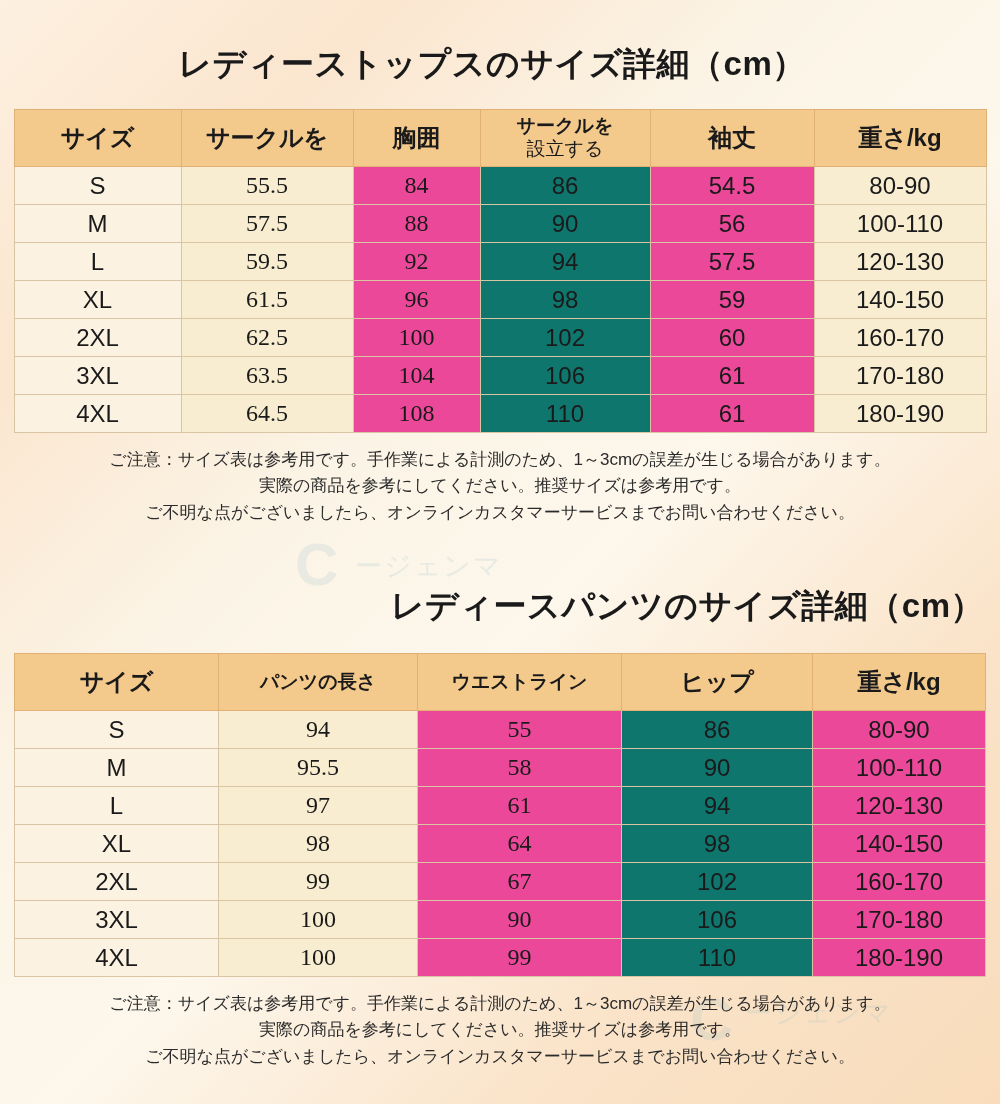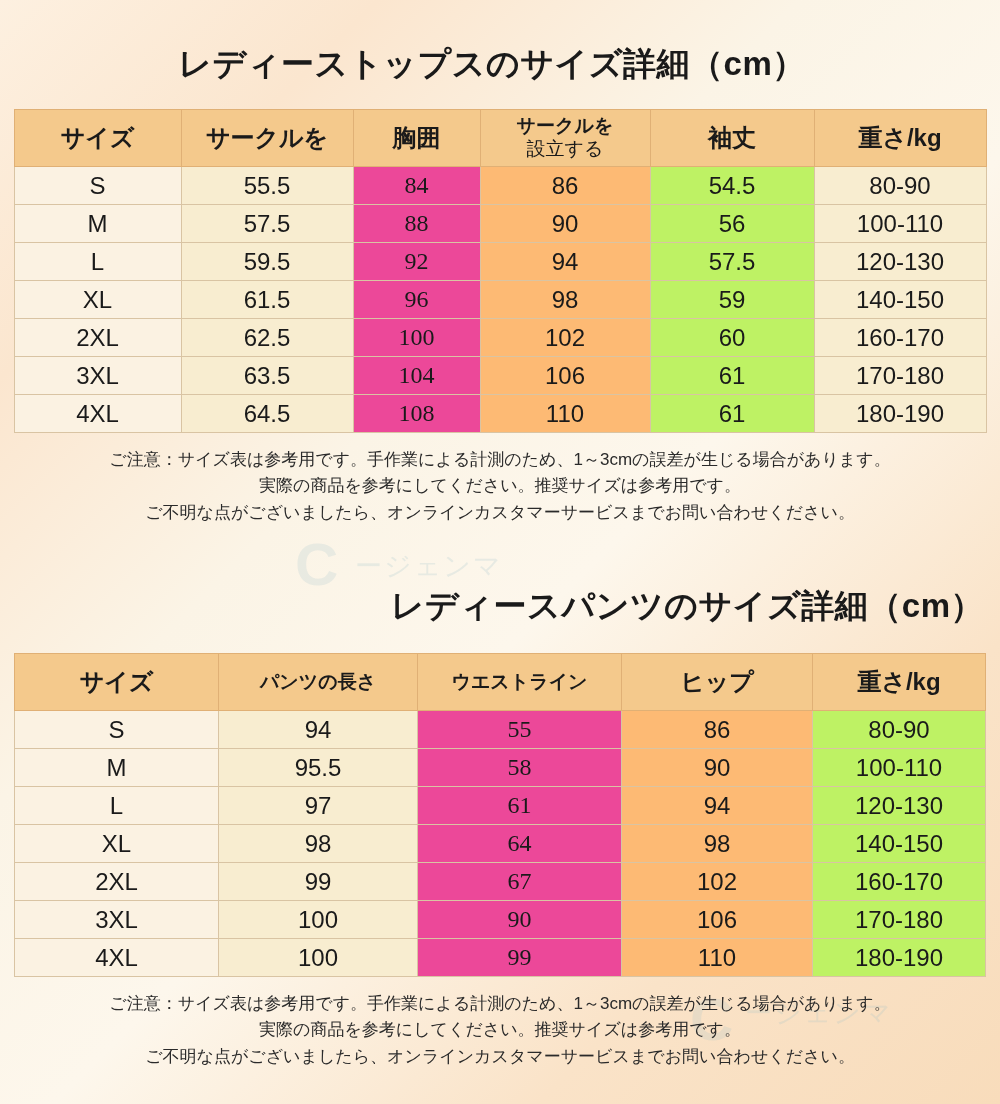--- a/index.html
+++ b/index.html
@@ -88,24 +88,24 @@
     font-size: 19px;
     font-weight: normal;
   }
   table.size-table thead th.small {
     font-size: 19px;
     line-height: 1.2;
   }
 
   
   td.col-0 { background: #fbf2e2; }
-  td.col-1 { background: #f8edd0; }
+  td.col-1 { background: #f8edd0; font-family: Liberation Serif, serif; }
   td.col-2 { background: #ec4899; font-family: Liberation Serif, serif; }
-  td.col-3 { background: #fdba74; }
-  td.col-4 { background: #bef264; }
+  td.col-3 { background: #0f766e; }
+  td.col-4 { background: #ec4899; }
   td.col-5 { background: #f8edd0; }
 
   .note {
     margin: 14px auto 0 auto;
     width: 940px;
     text-align: center;
     font-size: 17px;
     line-height: 1.55;
     color: #2a2a2a;
   }

